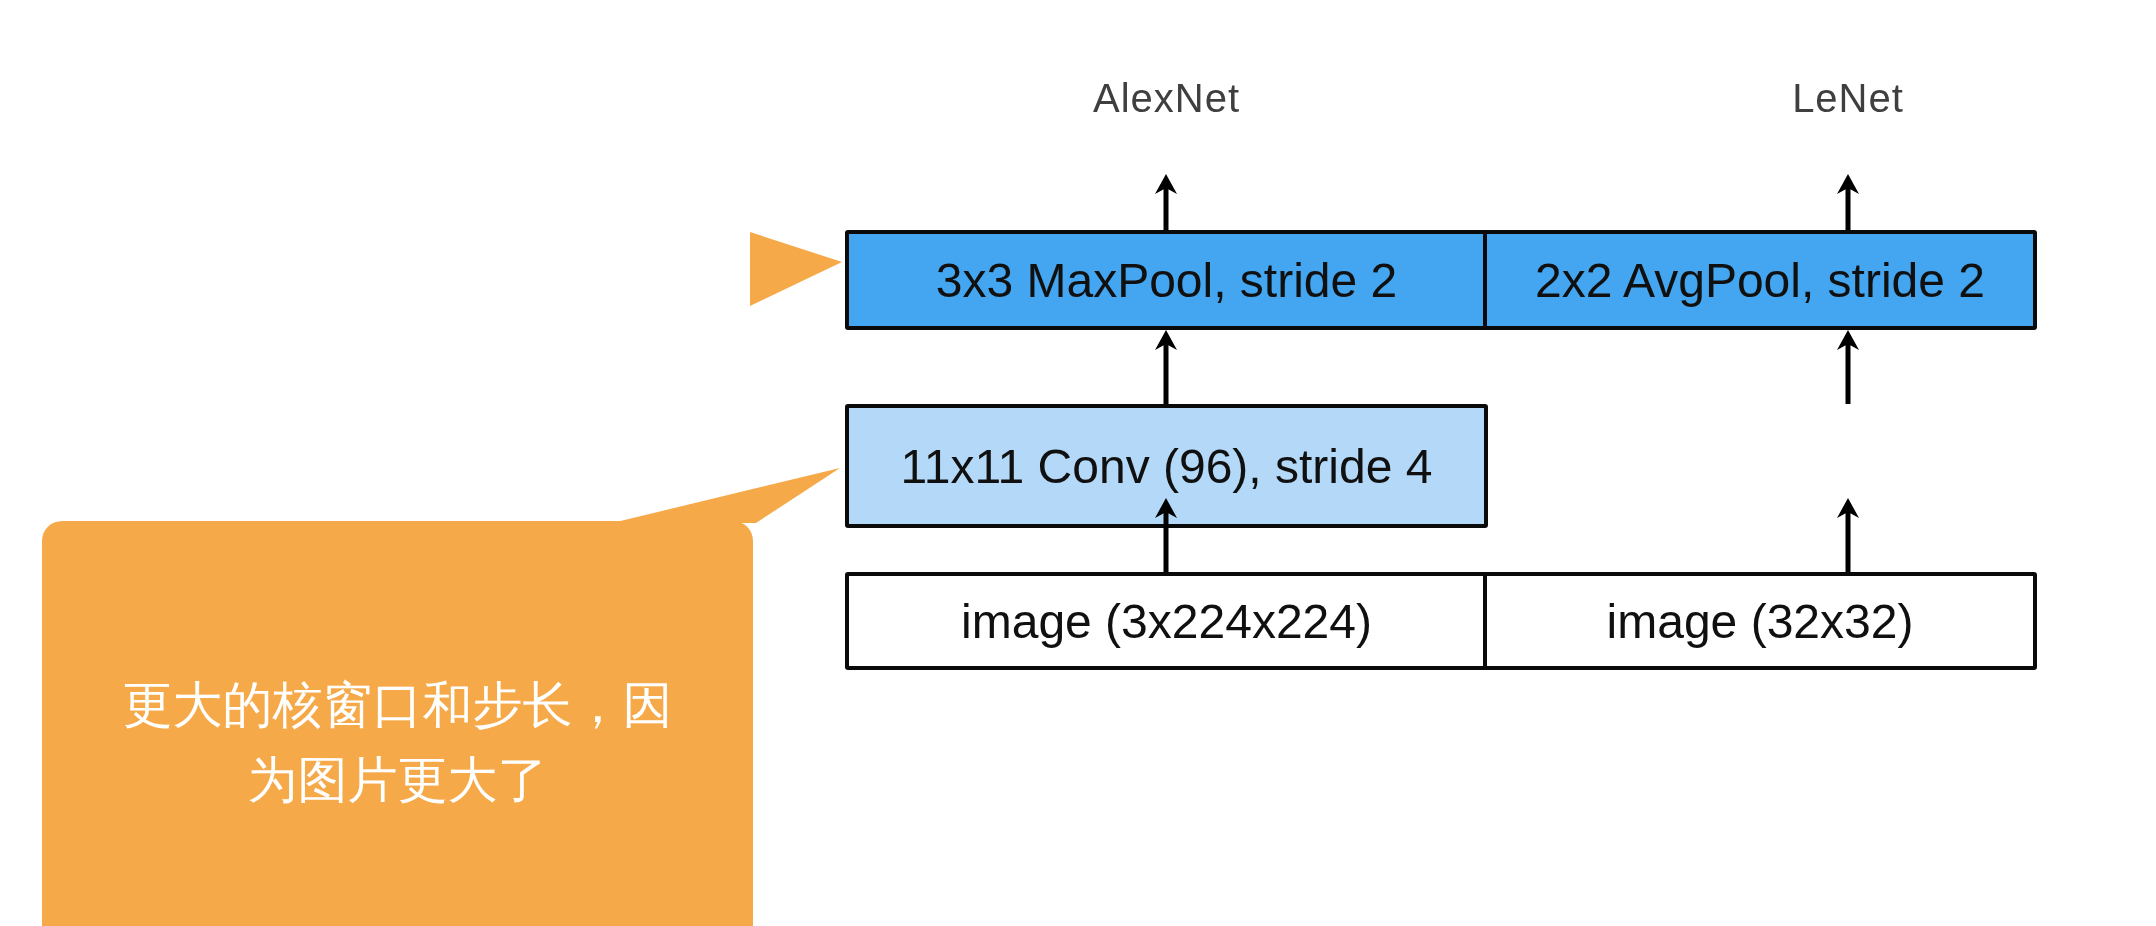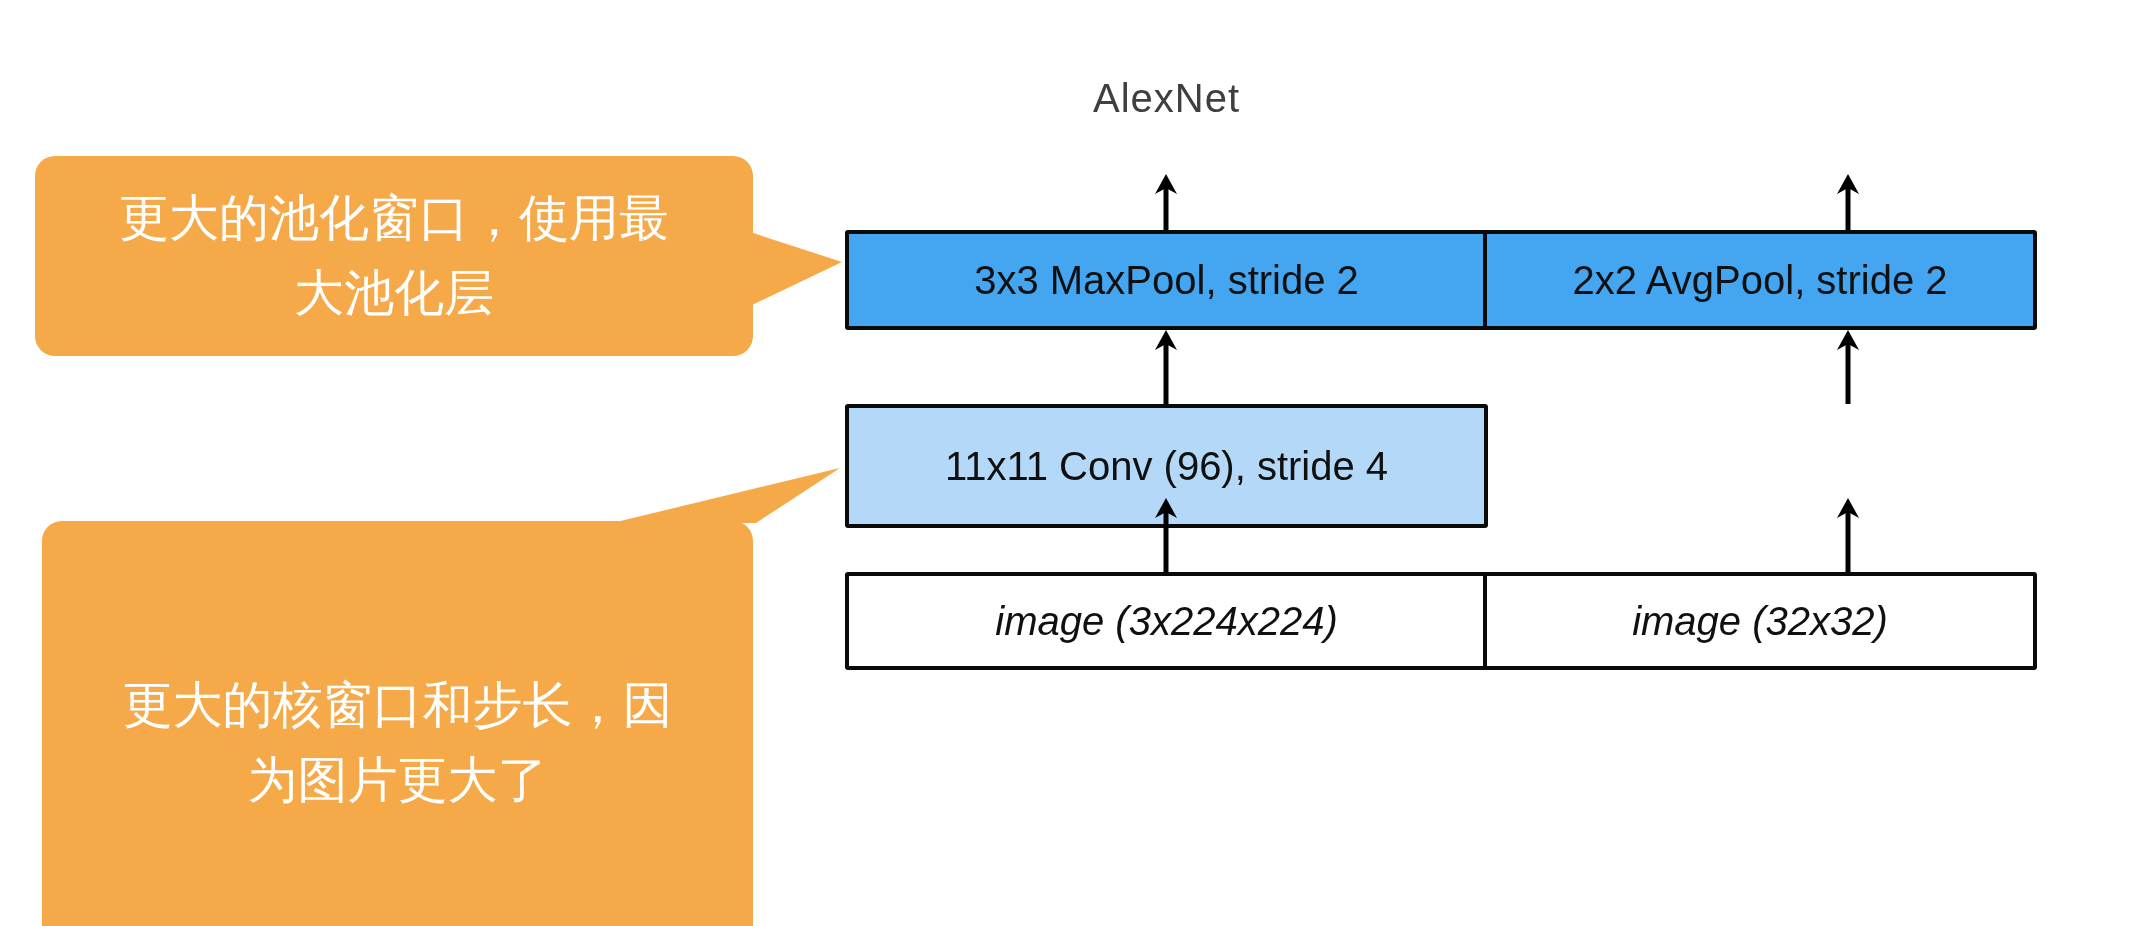--- a/index.html
+++ b/index.html
@@ -37,26 +37,26 @@
   .title-lenet{left:1571px;width:554px;}
 
   .layer{
     position:absolute;
     box-sizing:border-box;
     border:4px solid var(--box-border);
     border-radius:3px;
     display:flex;
     align-items:center;
     justify-content:center;
-    font-size:40px;
+    font-size:48px;
     color:#101010;
   }
   .layer-pool{background:var(--pool-fill);}
   .layer-conv{background:var(--conv-fill);}
-  .layer-input{background:var(--input-fill);font-style:italic;}
+  .layer-input{background:var(--input-fill);}
 
   .alex-col{left:845px;width:643px;}
   .lenet-col{left:1483px;width:554px;}
   .row-pool{top:230px;height:100px;}
   .row-conv{top:404px;height:124px;}
   .row-input{top:572px;height:98px;}
 
   .arrow{
     position:absolute;
     color:var(--arrow);
@@ -89,30 +89,27 @@
 </head>
 <body>
 
 <div class="canvas">
 
   <svg class="tail-svg" viewBox="0 0 2156 926">
     <polygon points="750,232 750,306 842,262" style="fill:var(--callout-fill)"></polygon>
     <polygon points="612,523 756,523 840,468" style="fill:var(--callout-fill)"></polygon>
   </svg>
 
-  <div class="callout callout-top">
-    <div class="callout-text">更大的池化窗口，使用最
-大池化层</div>
-  </div>
   <div class="callout callout-bottom">
     <div class="callout-text">更大的核窗口和步长，因
 为图片更大了</div>
   </div>
 
   <div class="col-title title-alex">AlexNet</div>
+  <div class="col-title title-lenet">LeNet</div>
 
   <svg class="arrow" style="left:1150px;top:174px" width="32" height="58" viewBox="0 0 32 58">
     <line x1="16" y1="56" x2="16" y2="12" stroke="currentColor" stroke-width="5"></line>
     <polygon points="16,0 5,20 16,14 27,20" fill="currentColor"></polygon>
   </svg>
   <div class="layer layer-pool alex-col row-pool">
     <span>3x3 MaxPool, stride 2</span>
   </div>
 
   <svg class="arrow" style="left:1150px;top:330px" width="32" height="76" viewBox="0 0 32 76">

